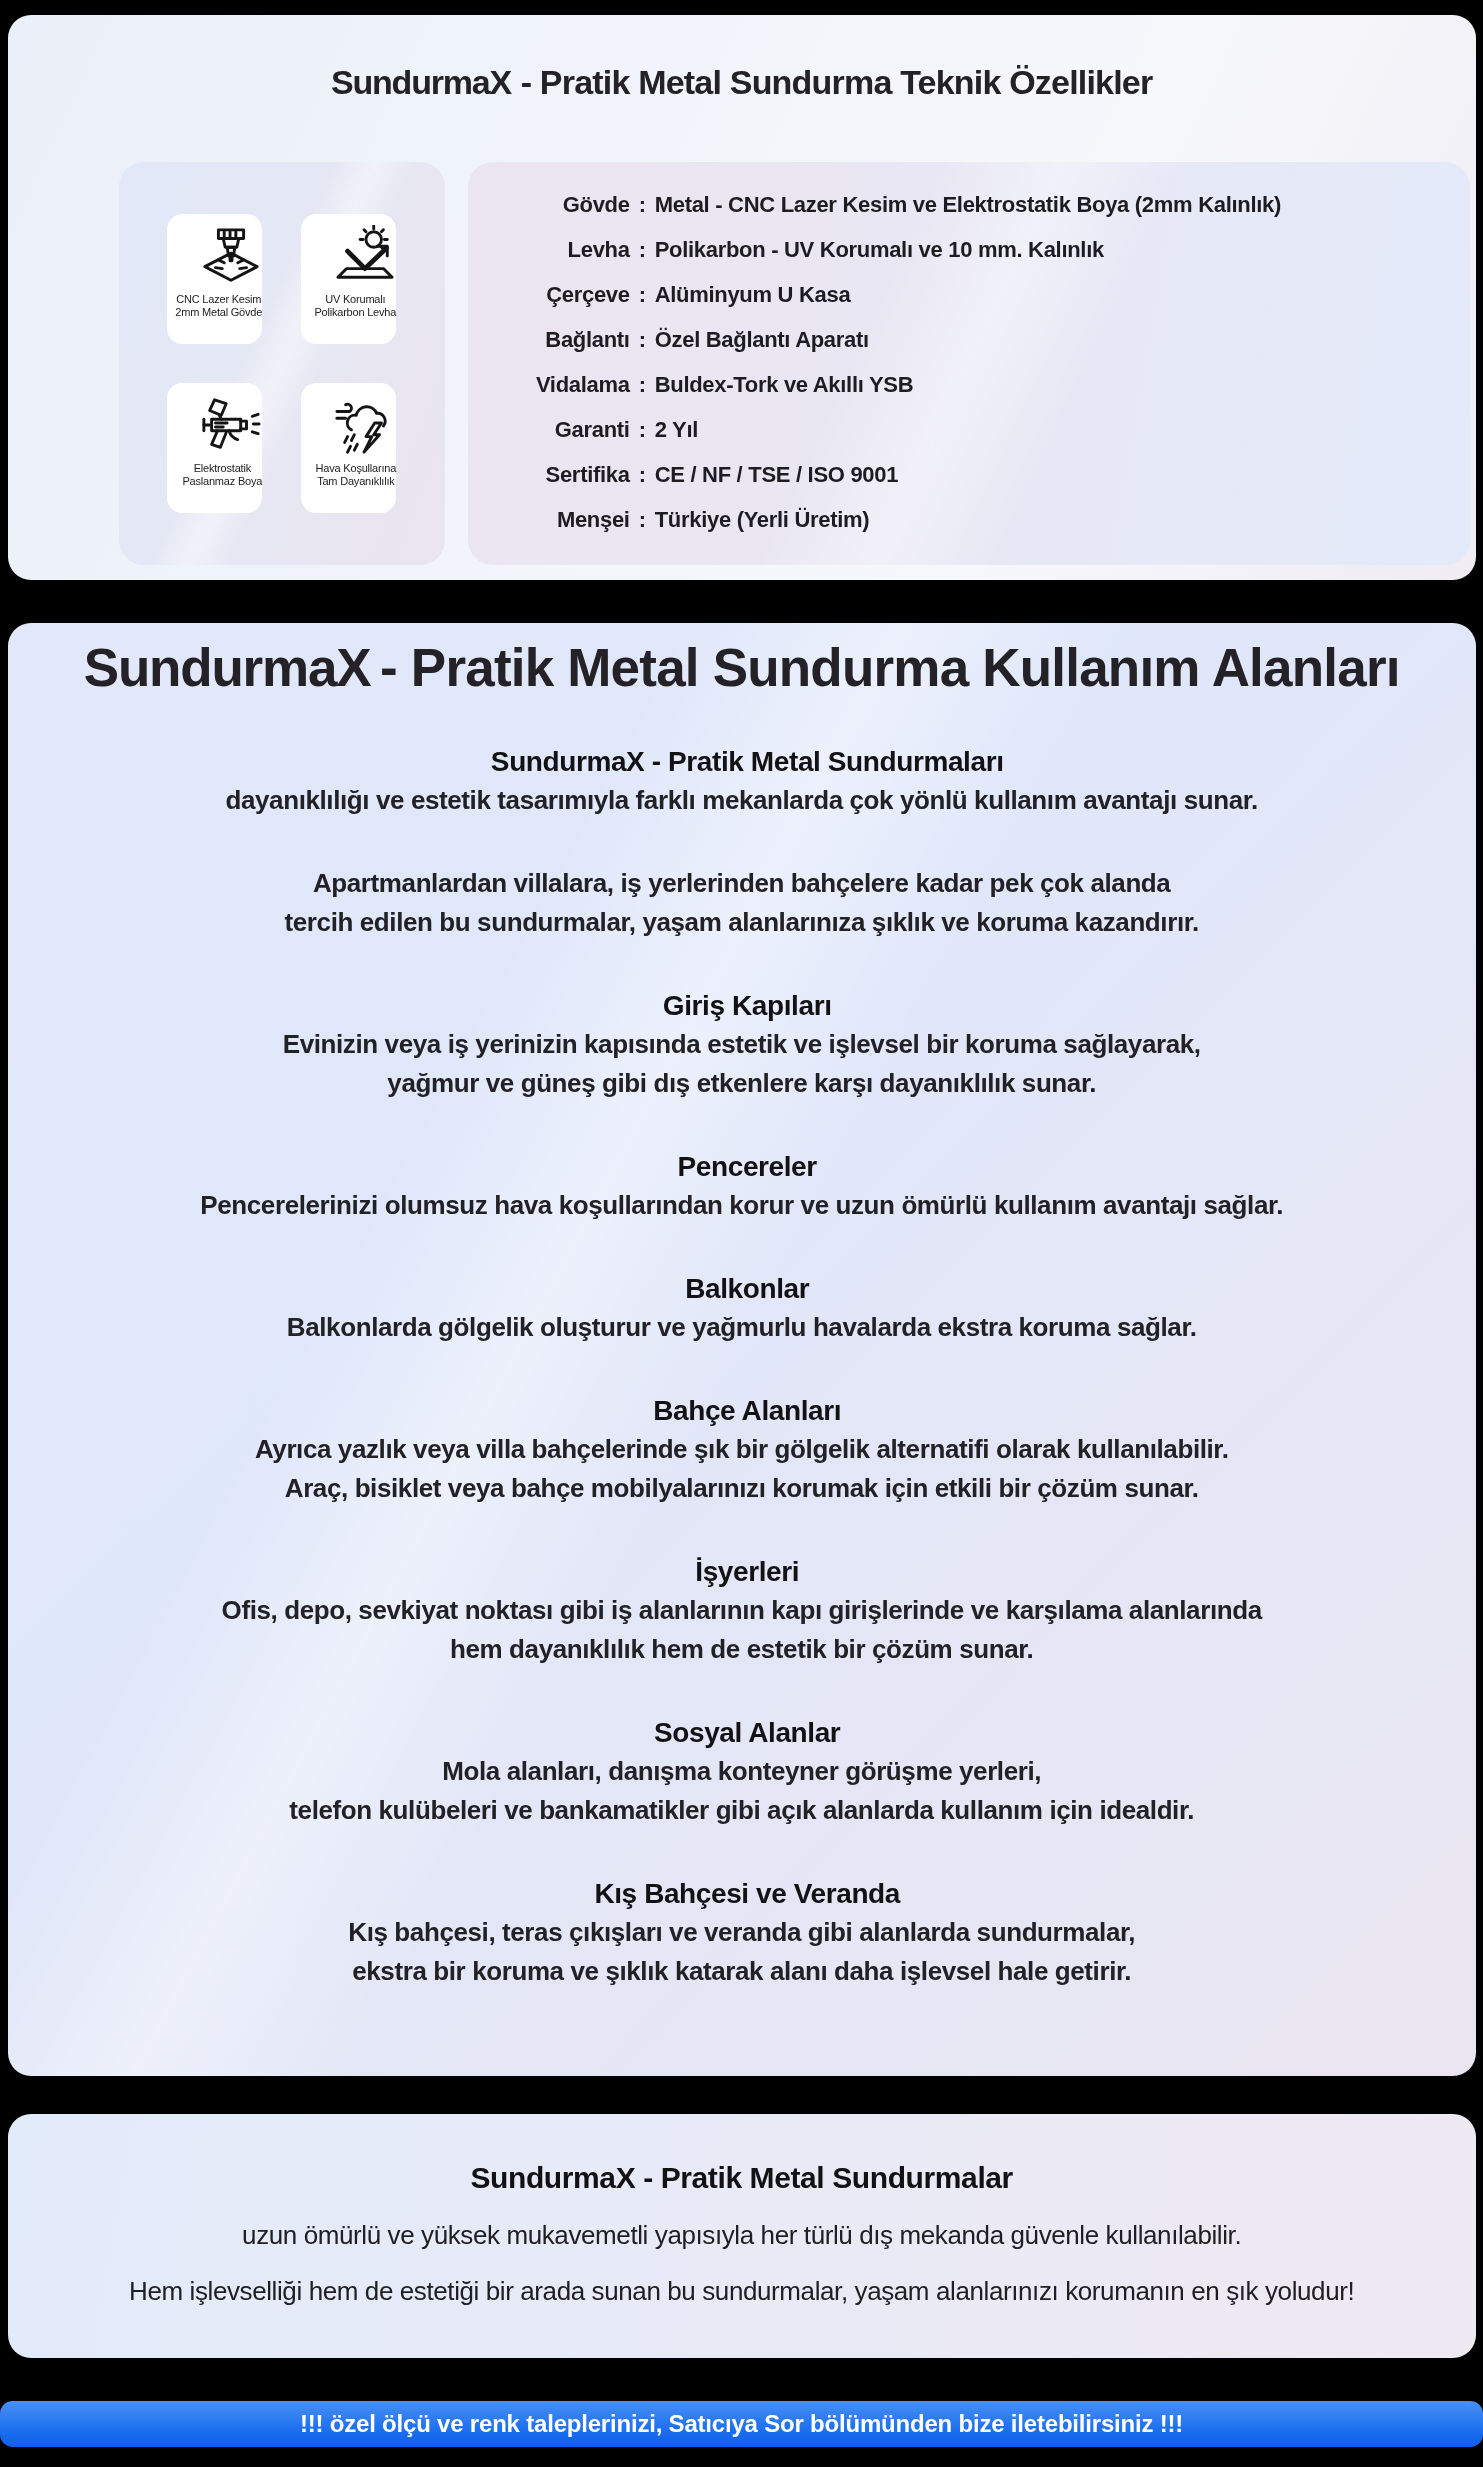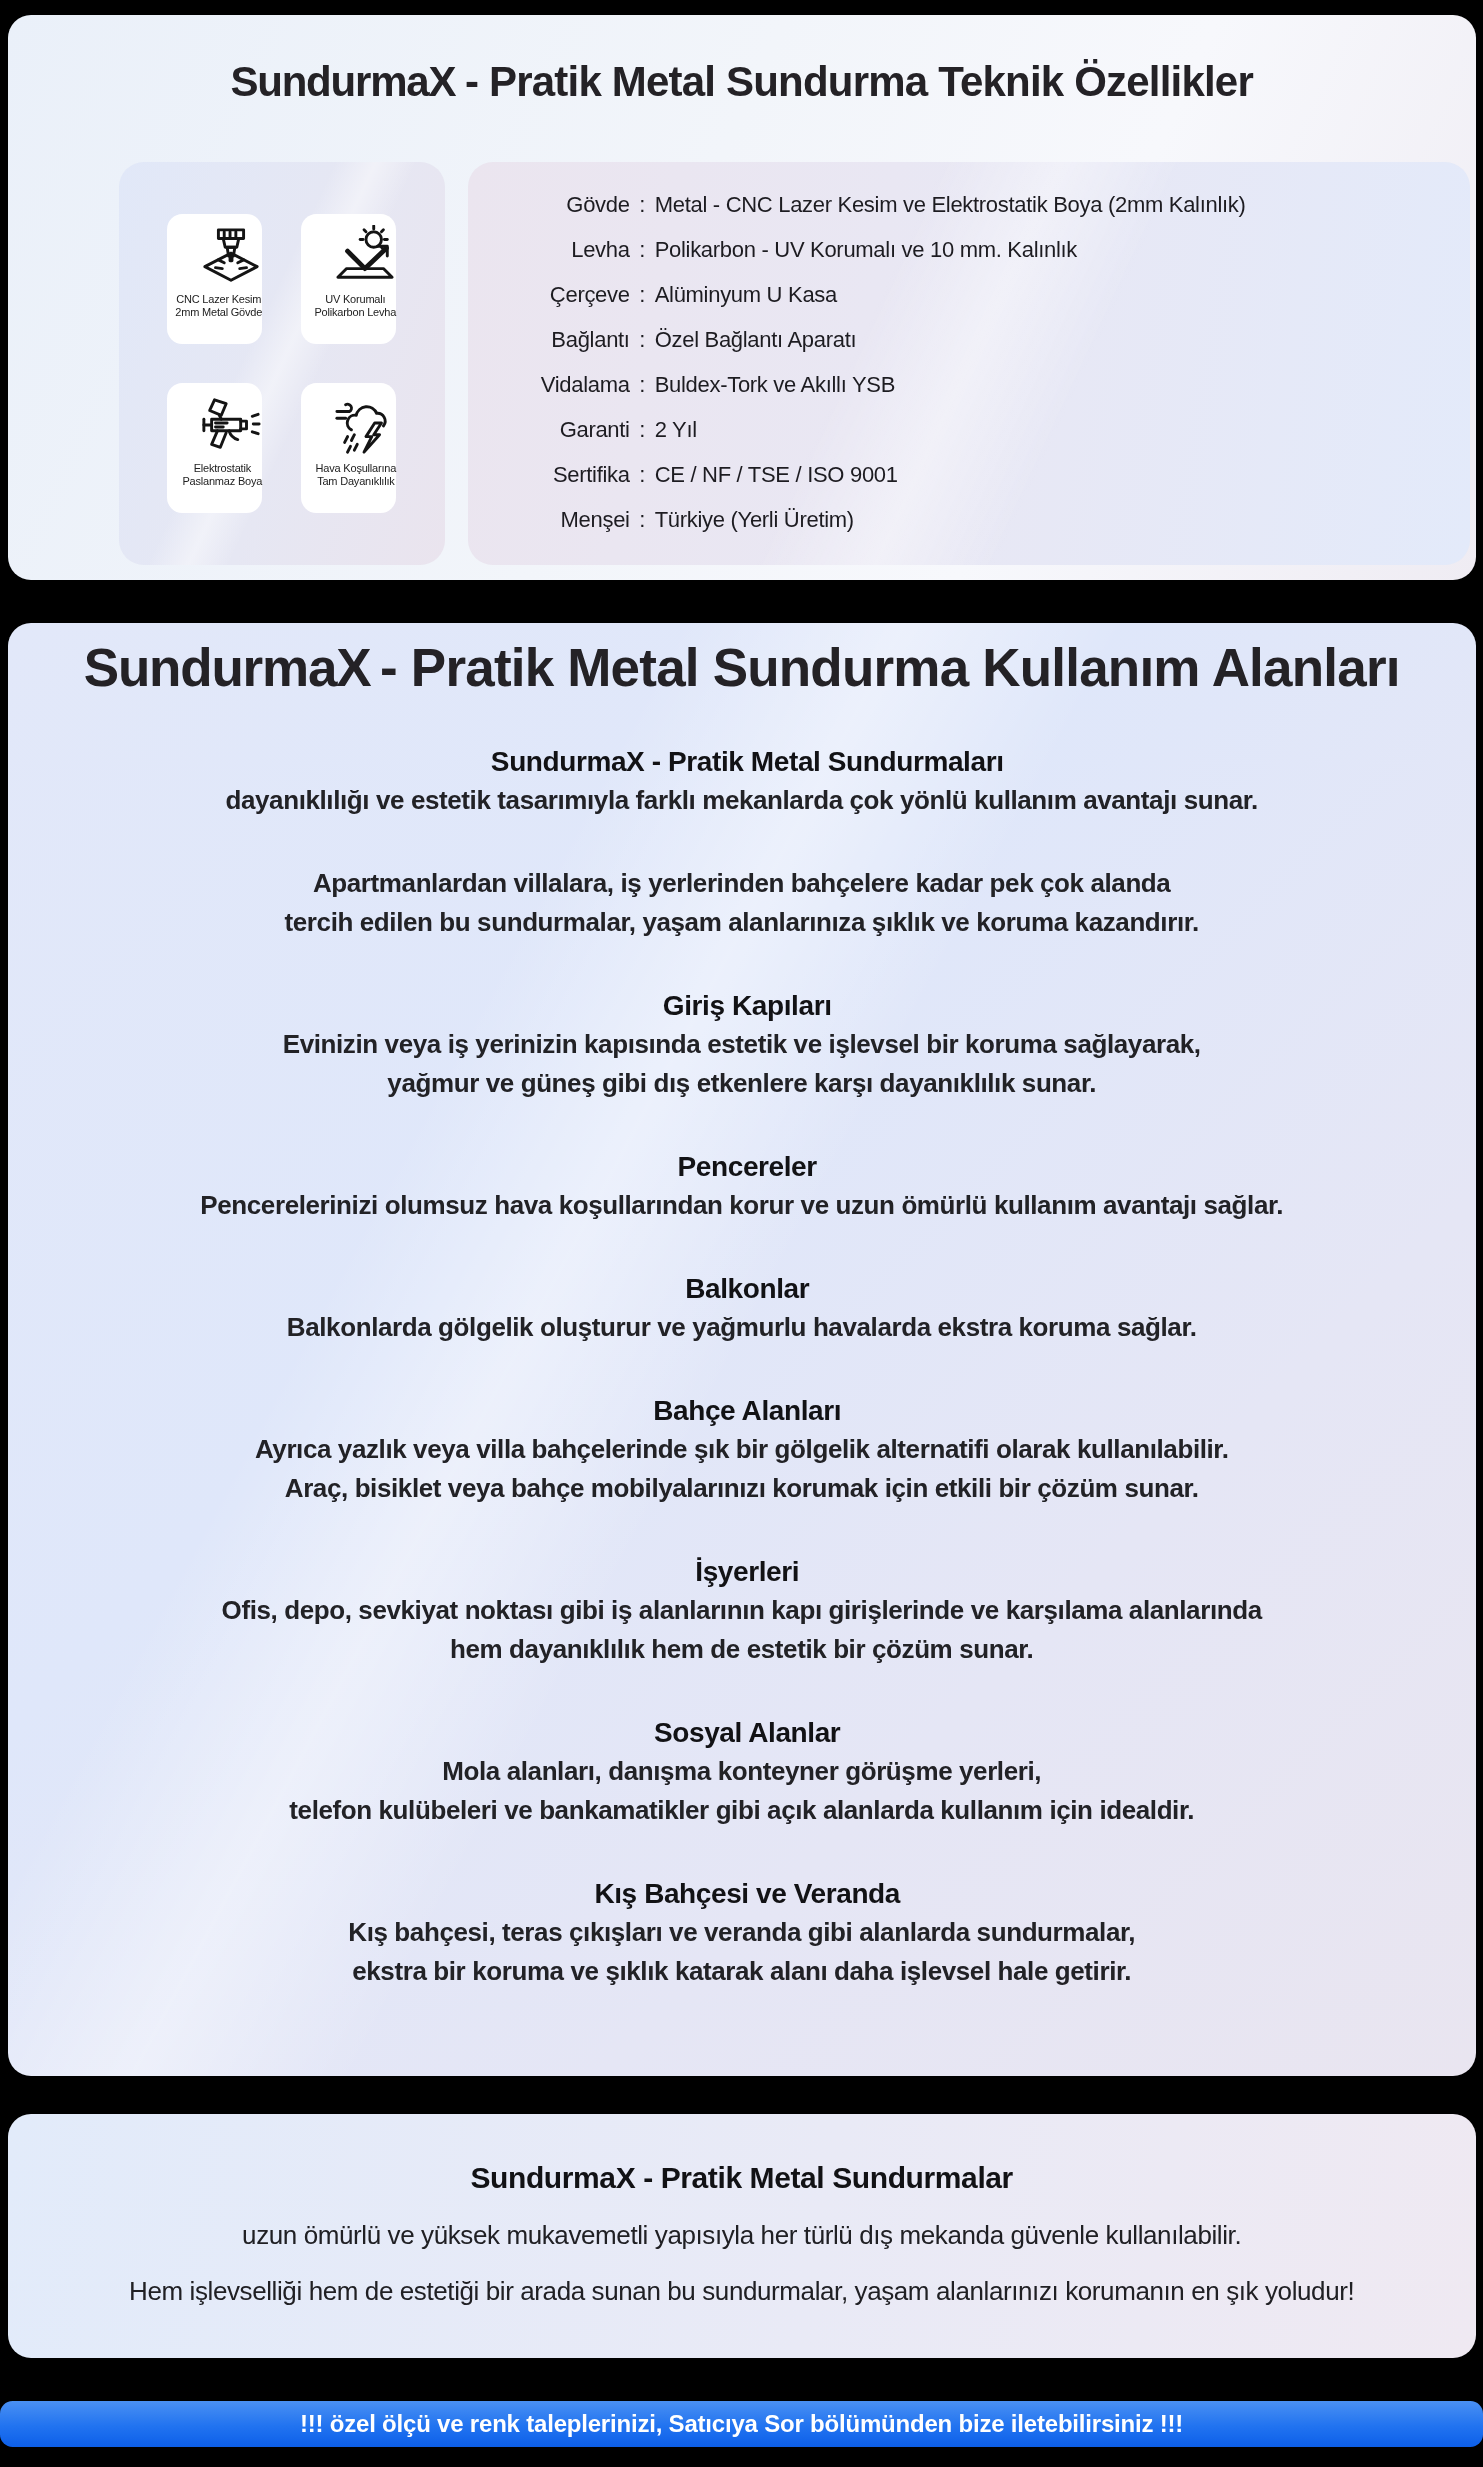--- a/index.html
+++ b/index.html
@@ -13,21 +13,21 @@
   .stage{position:relative;width:1483px;height:2468px;background:#000;overflow:hidden;}
 
   
   .tech-card{
     position:absolute;left:7.7px;top:14.5px;width:1468px;height:565px;
     border-radius:23px;
     background:linear-gradient(115deg,#eaf0f9 0%,#f2f5fa 45%,#f7f8fc 70%,#efecf3 100%);
   }
   .tech-title{
     padding-top:42px;text-align:center;
-    font-size:42px;line-height:50px;font-weight:700;letter-spacing:-0.8px;color:#242226;
+    font-size:34px;line-height:50px;font-weight:700;letter-spacing:-0.8px;color:#242226;
     white-space:nowrap;
   }
   .brand{font-weight:800;letter-spacing:-1.2px;}
   .title-rest{margin-left:9.7px;}
   .tech-body{display:flex;margin:55px 5.8px 0 111px;height:403px;}
 
   .feature-panel{
     width:326px;height:403px;flex:0 0 auto;border-radius:25px;
     background:
       linear-gradient(115deg,rgba(255,255,255,0) 42%,rgba(255,255,255,0.45) 50%,rgba(255,255,255,0) 58%),
@@ -44,21 +44,21 @@
   .feature-label{margin-top:5.8px;text-align:center;font-size:11px;line-height:13.5px;color:#222;letter-spacing:-0.2px;}
 
   
   .specs-panel{
     flex:1 1 auto;margin-left:23px;height:403px;border-radius:25px;
     background:
       linear-gradient(115deg,rgba(255,255,255,0) 40%,rgba(255,255,255,0.4) 50%,rgba(255,255,255,0) 60%),
       linear-gradient(100deg,#ebe5ef 0%,#e9e7f3 40%,#e3eafa 100%);
     padding-top:20px;box-sizing:border-box;
   }
-  .spec-row{display:flex;line-height:45px;font-size:22px;font-weight:400;letter-spacing:-0.3px;color:#1d1c21;white-space:nowrap;}
+  .spec-row{display:flex;line-height:45px;font-size:22px;font-weight:700;letter-spacing:-0.3px;color:#1d1c21;white-space:nowrap;}
   .spec-label{width:162px;text-align:right;flex:0 0 auto;}
   .spec-colon{width:25px;text-align:center;flex:0 0 auto;}
   .spec-value{flex:1 1 auto;}
 
   
   .usage-card{
     position:absolute;left:7.7px;top:623px;width:1468px;height:1453px;
     border-radius:23px;box-sizing:border-box;
     background:
       linear-gradient(118deg,rgba(255,255,255,0) 30%,rgba(255,255,255,0.4) 40%,rgba(255,255,255,0) 50%),

